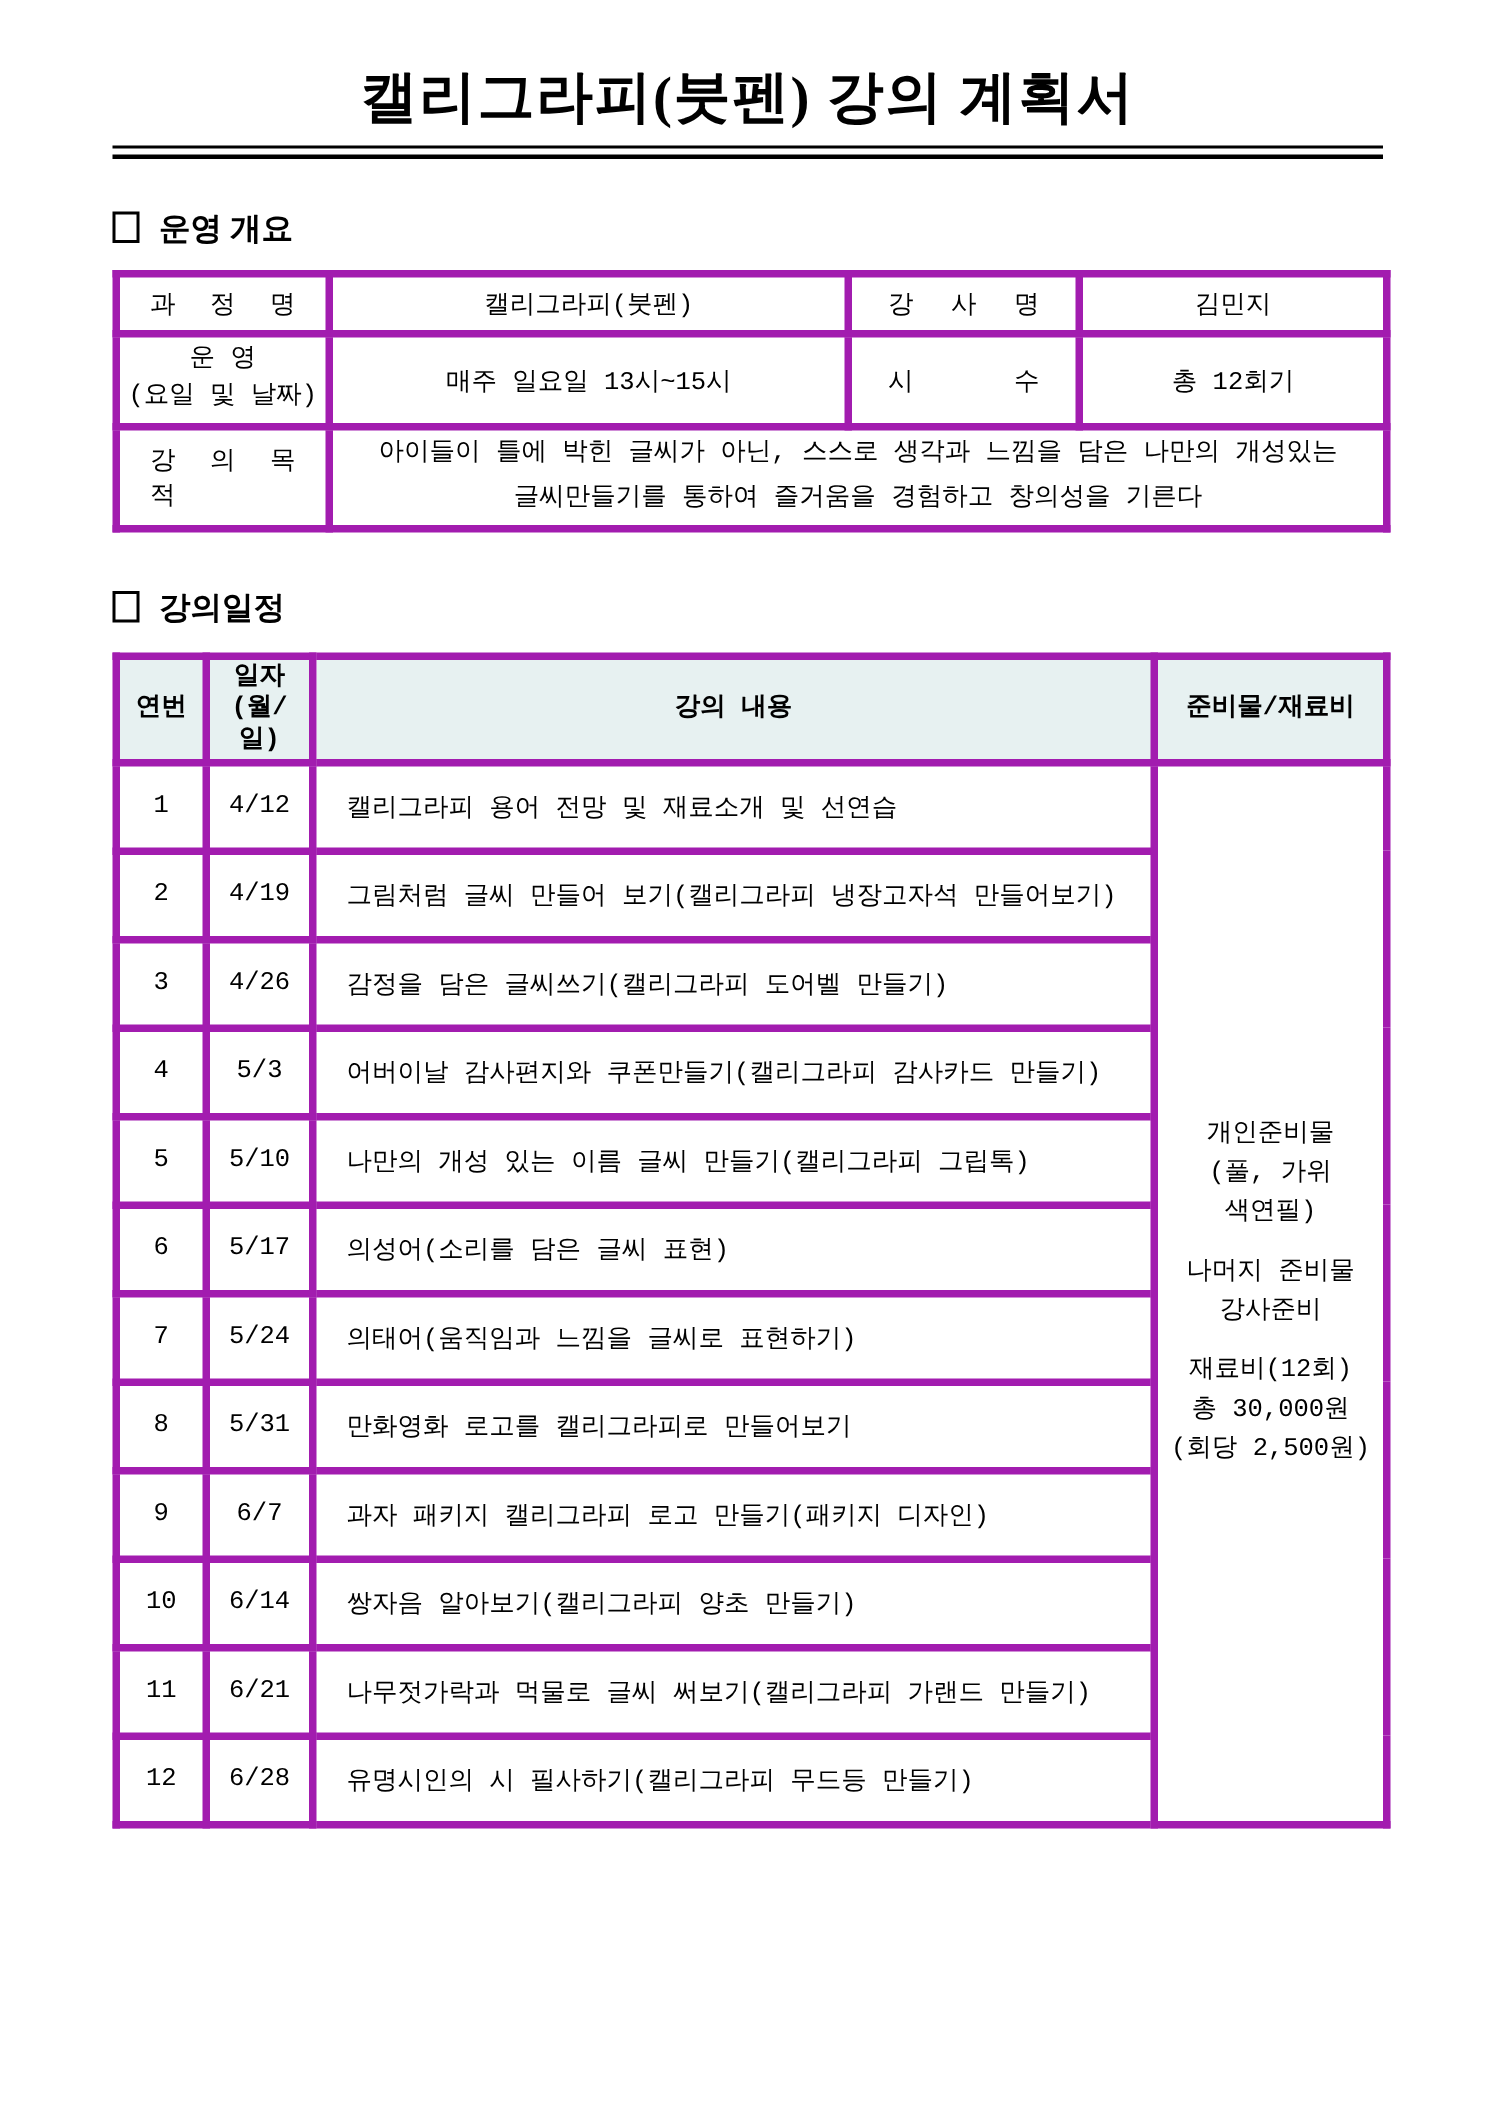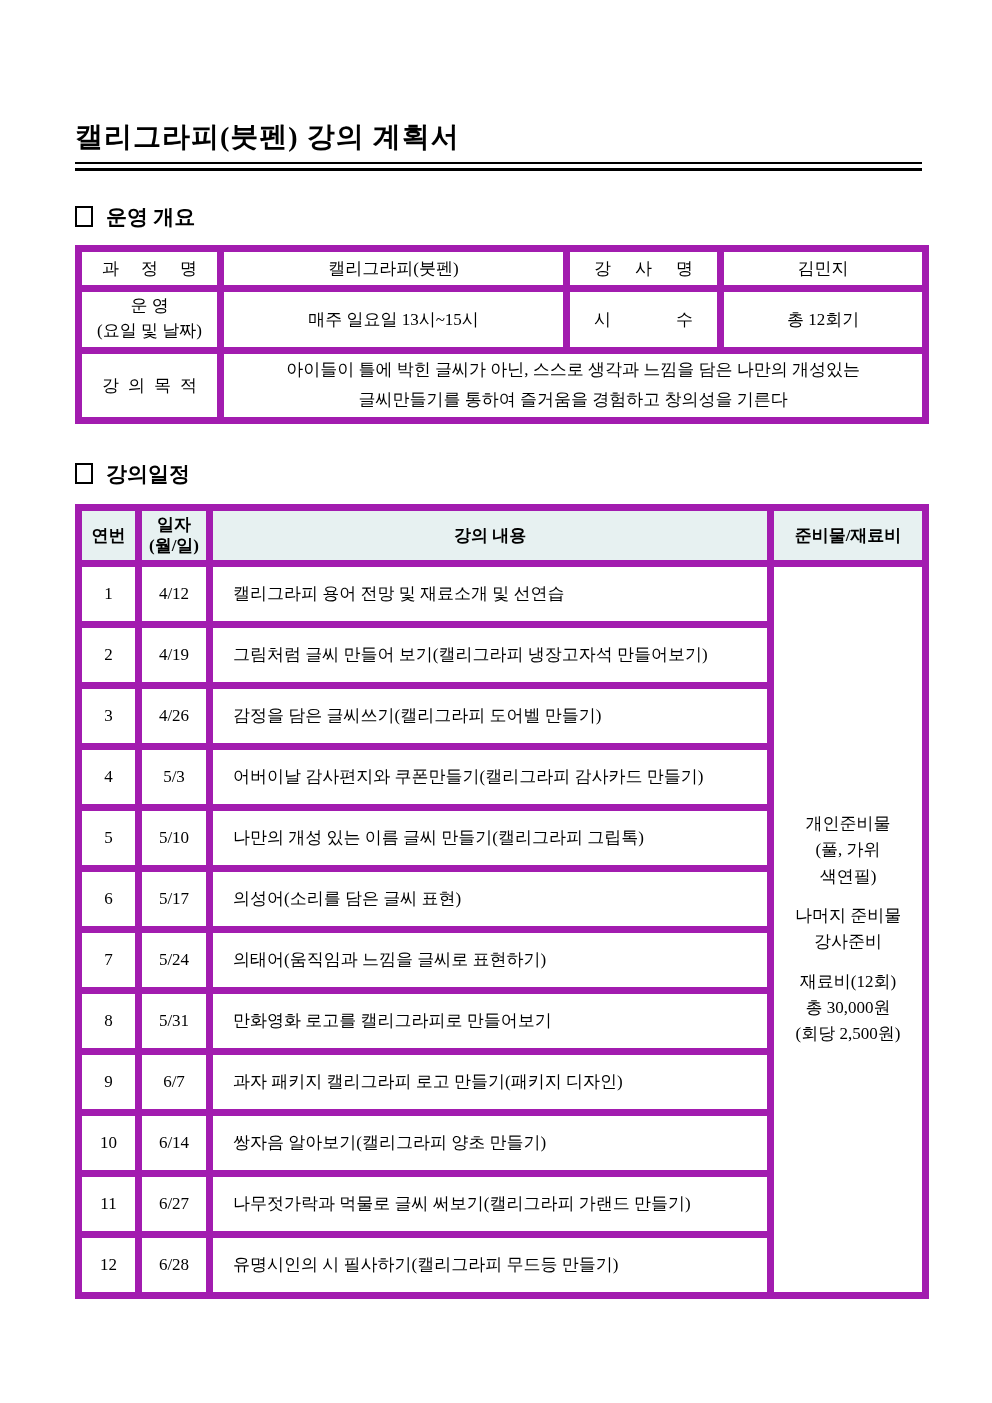--- a/index.html
+++ b/index.html
@@ -5,22 +5,23 @@
   html,body { margin:0; padding:0; background:#ffffff; }
   body {
     width:992px; height:1403px;
     font-family:"Liberation Serif","DejaVu Serif",serif;
     color:#000;
   }
   .page { padding:0 70px 0 75px; }
 
   
   .title {
-    margin-top:120px;
-    font-size:28px;
+    margin-top:43px;
+    text-align:center;
+    font-size:38px;
     font-weight:bold;
     letter-spacing:1px;
     line-height:1.2;
   }
   .double-rule {
     margin-top:8px;
     height:4px;
     border-top:2px solid #000;
     border-bottom:3px solid #000;
   }
@@ -29,21 +30,21 @@
   .section-heading {
     display:flex; align-items:center; gap:13px;
     font-size:21px; font-weight:bold;
   }
   .section-heading.first { margin-top:32px; }
   .section-heading.second { margin-top:36px; }
   .cbox { width:14px; height:17px; border:2px solid #000; flex:0 0 auto; }
 
   
   table { border-collapse:collapse; table-layout:fixed; width:847px; }
-  td, th { border:7px solid #a21caf; overflow:hidden; }
+  td, th { border:5px solid #a21caf; overflow:hidden;font-family:Liberation Mono, monospace; }
 
   
   .ov-table { margin-top:14px; border:2px solid #000; border-bottom:3px solid #000; }
   .ov-table td { font-size:17px; vertical-align:middle; }
   .ov-label {
     text-align:justify; text-align-last:justify;
     padding:0 20px;
   }
   .ov-label2 { text-align:justify; text-align-last:justify; padding:0 24px;margin-left:42px; }
   .ov-value { text-align:center; }
@@ -199,21 +200,21 @@
       <td class="cell-date">6/7</td>
       <td class="cell-content">과자 패키지 캘리그라피 로고 만들기(패키지 디자인)</td>
     </tr>
     <tr>
       <td class="cell-no">10</td>
       <td class="cell-date">6/14</td>
       <td class="cell-content">쌍자음 알아보기(캘리그라피 양초 만들기)</td>
     </tr>
     <tr>
       <td class="cell-no">11</td>
-      <td class="cell-date">6/27</td>
+      <td class="cell-date">6/21</td>
       <td class="cell-content">나무젓가락과 먹물로 글씨 써보기(캘리그라피 가랜드 만들기)</td>
     </tr>
     <tr>
       <td class="cell-no">12</td>
       <td class="cell-date">6/28</td>
       <td class="cell-content">유명시인의 시 필사하기(캘리그라피 무드등 만들기)</td>
     </tr>
   </tbody>
     </table>
 

